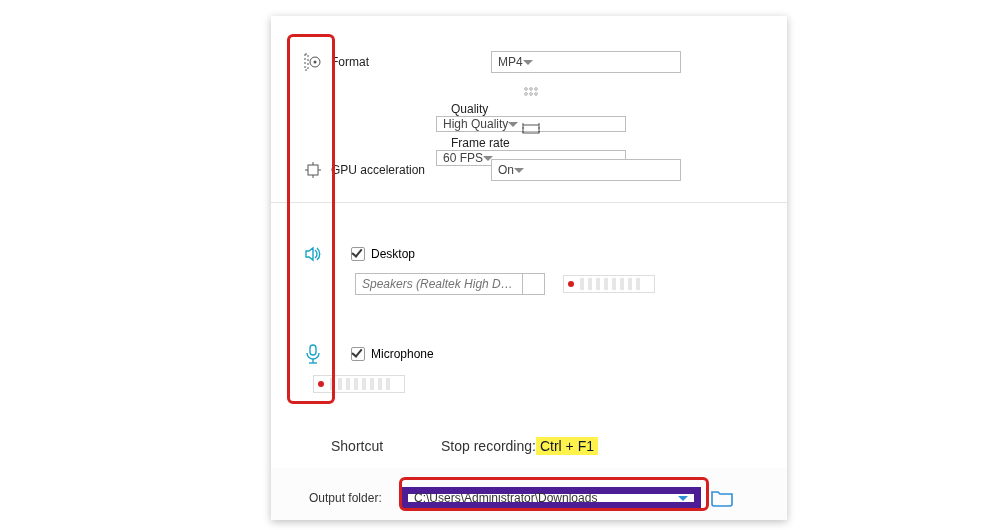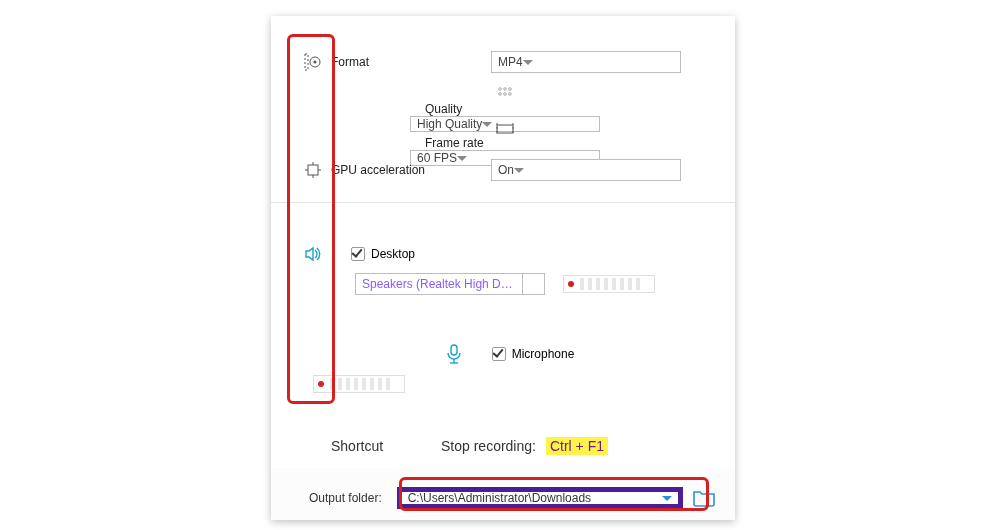--- a/index.html
+++ b/index.html
@@ -8,21 +8,21 @@
     font-size: 12px;
     background: #fff;
     width: 1000px;
     height: 530px;
     position: relative;
   }
   .panel {
     position: absolute;
     left: 271px;
     top: 16px;
-    width: 464px;
+    width: 516px;
     height: 504px;
     background: #fff;
     box-shadow: 0 2px 8px rgba(0,0,0,.25);
   }
   
   .hl {
     position: absolute;
     border: 3px solid #d61f1f;
     border-radius: 6px;
     pointer-events: none;
@@ -51,21 +51,21 @@
   }
   .r-format { top: 34px; }
   .r-quality { top: 70px; flex-direction: column; }
   .r-frame  { top: 106px; flex-direction: column; }
   .r-gpu    { top: 142px; }
   .divider  { position:absolute; left:0; right:0; top:186px; border-top:1px solid #e4e4e4; }
 
   
   .r-desktop { top: 226px; }
   .r-desktop-sel { top: 256px; }
-  .r-mic     { top: 326px; justify-content: center; }
+  .r-mic     { top: 326px; }
   .r-mic-sel { top: 356px; }
 
   .chk {
     width: 14px; height:14px;
     border:1px solid #9a9a9a;
     border-radius:2px;
     margin-right:6px;
     position:relative;
     background:#fff;
   }
@@ -77,21 +77,21 @@
     border:solid #3a3a3a;
     border-width:0 2px 2px 0;
     transform:rotate(40deg);
   }
   .audiosel {
     width: 190px; height:22px;
     border:1px solid #bdbdbd;
     display:flex; align-items:center;
     margin-left: 60px;
   }
-  .audiosel .txt { flex:1; padding:0 6px; color:#8b5cf6; white-space:nowrap; overflow:hidden; text-overflow:ellipsis; }
+  .audiosel .txt { flex:1; padding:0 6px; color:#737373; white-space:nowrap; overflow:hidden; text-overflow:ellipsis;font-style:italic; }
   .audiosel .btn {
     width:22px; height:20px; border-left:1px solid #bdbdbd;
     display:flex; align-items:center; justify-content:center;
   }
   .meter {
     margin-left:18px;
     width:92px; height:18px;
     border:1px solid #ddd;
     display:flex; align-items:center;
     padding:0 4px; gap:4px;
@@ -99,36 +99,36 @@
   .meter .dot {
     width:6px; height:6px; border-radius:50%; background:#d61f1f; margin-right:2px;
   }
   .meter .bar {
     width:4px; height:12px; background:#e6e6e6;
   }
 
   
   .r-shortcut { top: 420px; left: 60px; right:20px; height:20px; display:flex; align-items:center; font-size:14px; position:absolute; }
   .r-shortcut .sc-label { width:110px; color:#333; }
-  .r-shortcut .sc-stop  { color:#333; margin-right:10px; }
-  .r-shortcut .sc-key   { background:#fff24a; padding:1px 4px; color:#701a75; }
+  .r-shortcut .sc-stop  { color:#333; margin-right:0; }
+  .r-shortcut .sc-key   { background:#fff24a; padding:1px 4px; color:#0f172a; }
 
   
   .divider2 { position:absolute; left:0; right:0; top:452px; border-top:1px solid #e8e8e8; }
   .footer {
     position:absolute; left:0; right:0; top:452px; bottom:0;
     background:#fcfcfc;
   }
 
   
   .r-output { top: 470px; left:38px; right:20px; height:24px; display:flex; align-items:center; position:absolute; }
   .r-output .lbl2 { width:92px; color:#333; }
   .outbox {
     width:300px; height:22px;
-    border:5px solid #4c1d95;
+    border:7px solid #4c1d95;
     display:flex; align-items:center;
     background:#fff;
   }
   .outbox .txt { flex:1; padding:0 6px; font-family: "Segoe UI", Tahoma, sans-serif; font-size:12px; color:#333; white-space:nowrap; overflow:hidden; }
   .outbox .btn {
     width:22px; height:20px;
     display:flex; align-items:center; justify-content:center;
   }
   .tri-blue {
     width:0; height:0;

